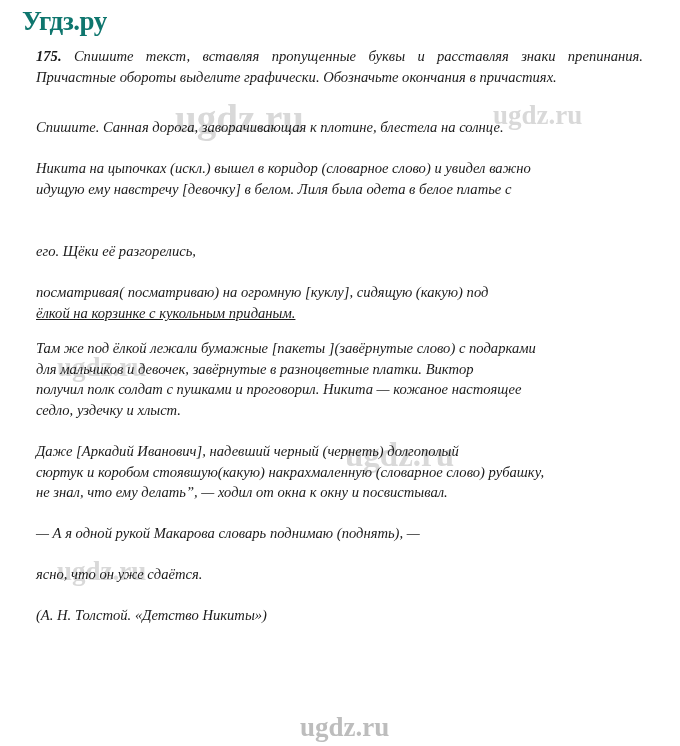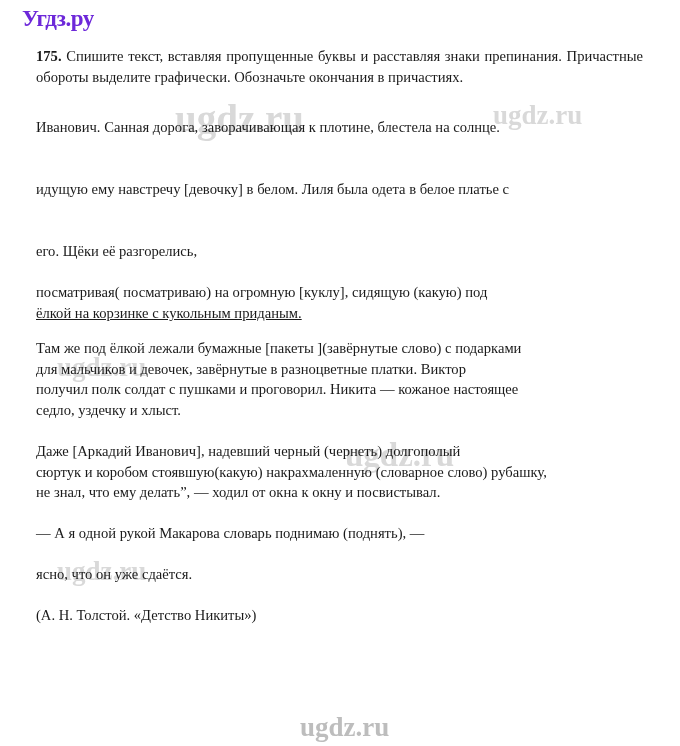--- a/index.html
+++ b/index.html
@@ -18,36 +18,37 @@
   .page {
     position: relative;
     width: 680px;
     height: 746px;
   }
   .site-logo {
     position: absolute;
     left: 22px;
     top: 6px;
     font-family: "Liberation Serif", serif;
-    font-size: 23px;
+    font-size: 27px;
     font-weight: bold;
-    color: #6d28d9;
+    color: #0f766e;
     letter-spacing: -0.5px;
   }
   .content {
     position: absolute;
     left: 36px;
     top: 46px;
     width: 610px;
     font-size: 14.6px;
     line-height: 1.42;
     text-align: justify;
   }
   .para {
     margin: 0 3px 14px 0;
+    font-style: italic;
   }
   .task-num {
     font-weight: bold;
   }
   .u {
     text-decoration: underline;
   }
   .gap-lg {
     display: block;
     height: 16px;
@@ -98,28 +99,28 @@
   <div class="content text-layer">
 
     <p class="para">
       <span class="task-num">175.</span>
       <span>Спишите текст, вставляя пропущенные буквы и расставляя знаки препинания. Причастные обороты выделите графически. Обозначьте окончания в причастиях.</span>
     </p>
 
     <span class="gap-lg"></span>
 
     <p class="para">
-      <span>Иванович.</span>
+      <span>Спишите.</span>
       <span>Санная дорога, заворачивающая к плотине, блестела на солнце.</span>
     </p>
 
     <span class="gap-sm"></span>
 
     <p class="para">
-      <br>
+      <span>Никита на цыпочках (искл.) вышел в коридор (словарное слово) и увидел важно</span><br>
       <span>идущую ему навстречу [девочку] в белом. Лиля была одета в белое платье с</span><br>
       <br>
       <br>
       <span>его. Щёки её разгорелись,</span><br>
       <br>
       <span>посматривая( посматриваю) на огромную [куклу], сидящую (какую) под</span><br>
       <span class="u">ёлкой на корзинке с кукольным приданым.</span>
     </p>
 
     <p class="para">

